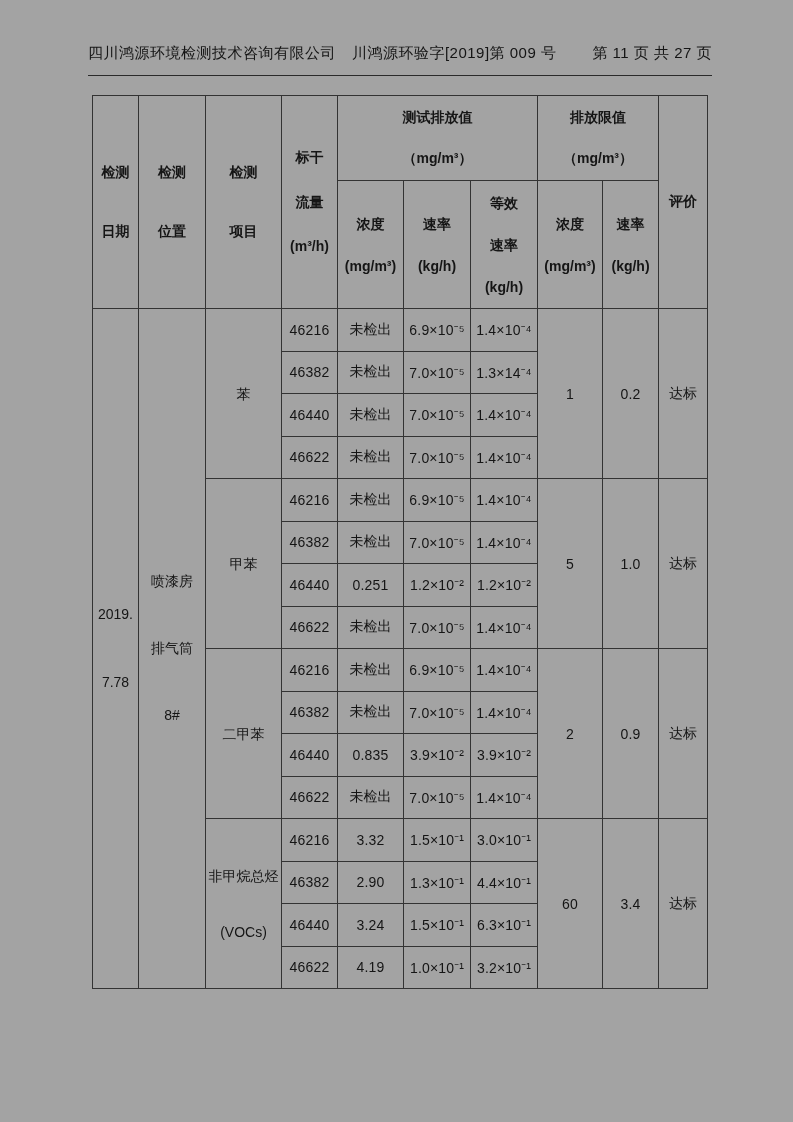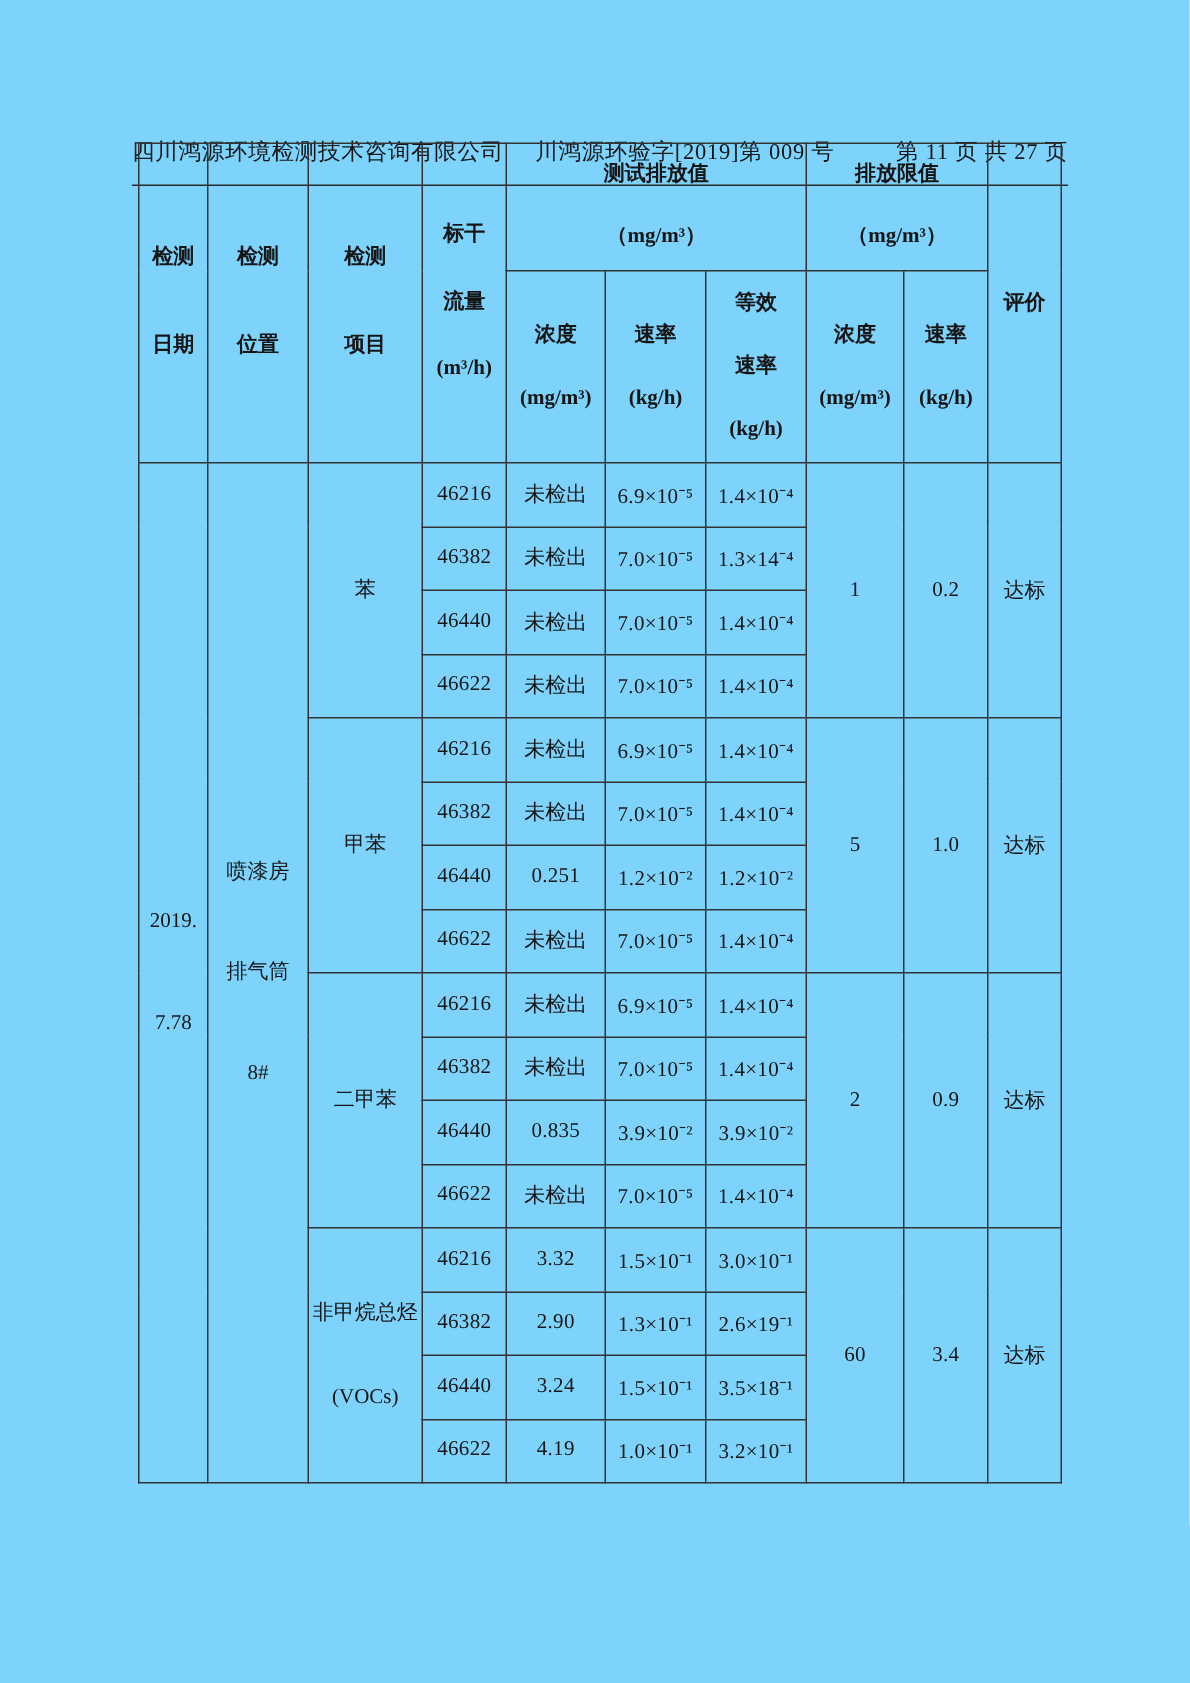--- a/index.html
+++ b/index.html
@@ -1,27 +1,27 @@
 <!DOCTYPE html>
 <html><head>
 <meta charset="utf-8">
 <style>
   html,body { margin:0; padding:0; background:#e8e8e8; }
   .page {
     position:relative; width:793px; height:1122px; margin:0 auto;
-    background:#7dd3fc; overflow:hidden;
-    font-family:Liberation Serif, serif; color:#151515;
+    background:#a3a3a3; overflow:hidden;
+    font-family:Liberation Sans, sans-serif; color:#151515;
   }
   .page-header {
     position:absolute; left:88px; top:44px; width:624px;
     display:flex; justify-content:space-between; align-items:baseline;
     font-size:15px; letter-spacing:0.5px;
     padding-bottom:12px; border-bottom:1.5px solid #2a2a2a;
   }
-  .page-header .doc-no { margin-left:-20px;margin-top:48px; }
+  .page-header .doc-no { margin-left:-20px; }
   table.report {
     position:absolute; left:92px; top:95px; width:615px;
     border-collapse:collapse; table-layout:fixed;
   }
   .report th, .report td {
     border:1.2px solid #333; padding:0; margin:0;
     text-align:center; vertical-align:middle;
     font-size:14px; font-weight:normal;
     overflow:hidden;
   }
@@ -194,27 +194,27 @@
         <td class="num">1.5×10⁻¹</td>
         <td class="num">3.0×10⁻¹</td>
         <td rowspan="4" class="num">60</td>
         <td rowspan="4" class="num">3.4</td>
         <td rowspan="4">达标</td>
       </tr>
       <tr>
         <td class="num">46382</td>
         <td class="num">2.90</td>
         <td class="num">1.3×10⁻¹</td>
-        <td class="num">2.6×19⁻¹</td>
+        <td class="num">4.4×10⁻¹</td>
       </tr>
       <tr>
         <td class="num">46440</td>
         <td class="num">3.24</td>
         <td class="num">1.5×10⁻¹</td>
-        <td class="num">3.5×18⁻¹</td>
+        <td class="num">6.3×10⁻¹</td>
       </tr>
       <tr>
         <td class="num">46622</td>
         <td class="num">4.19</td>
         <td class="num">1.0×10⁻¹</td>
         <td class="num">3.2×10⁻¹</td>
       </tr>
     </tbody>
   </table>
 </div>

